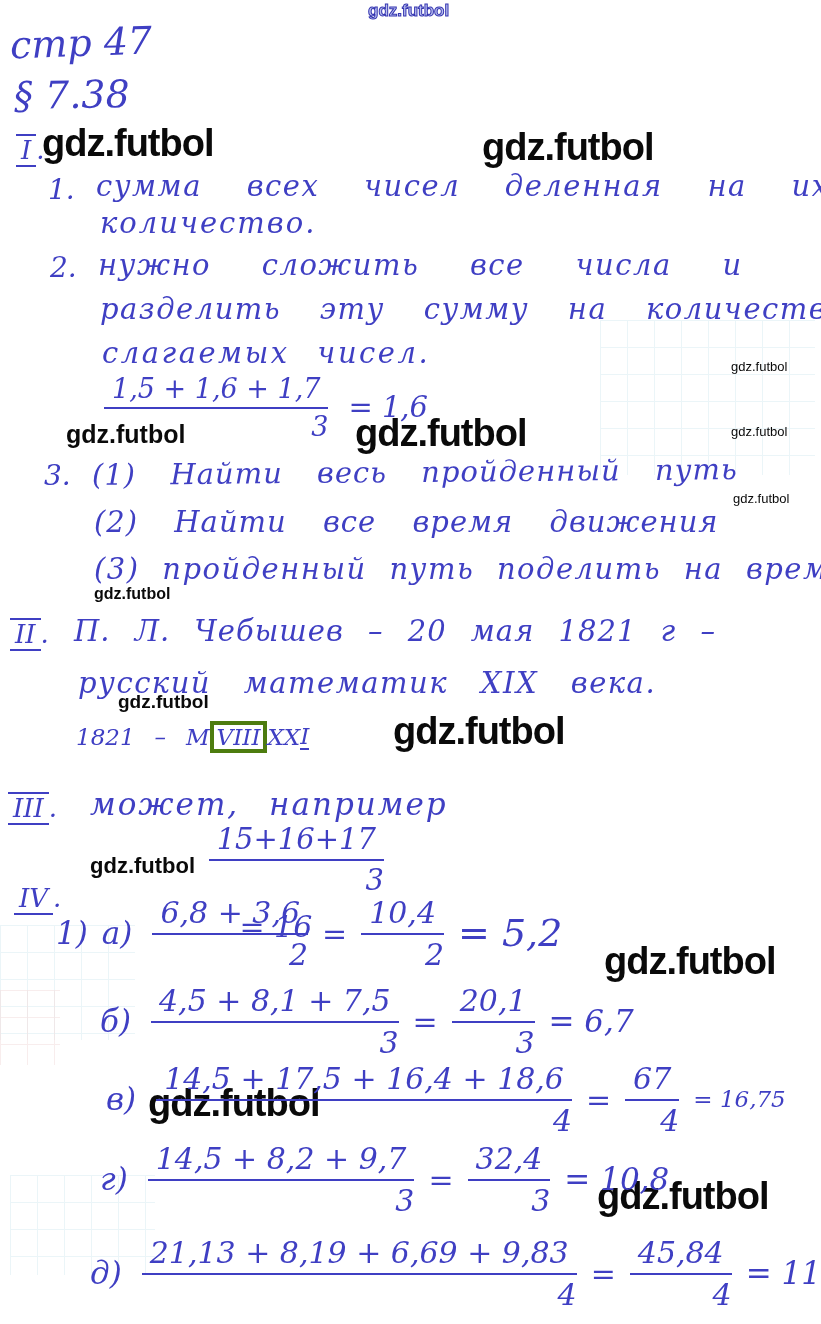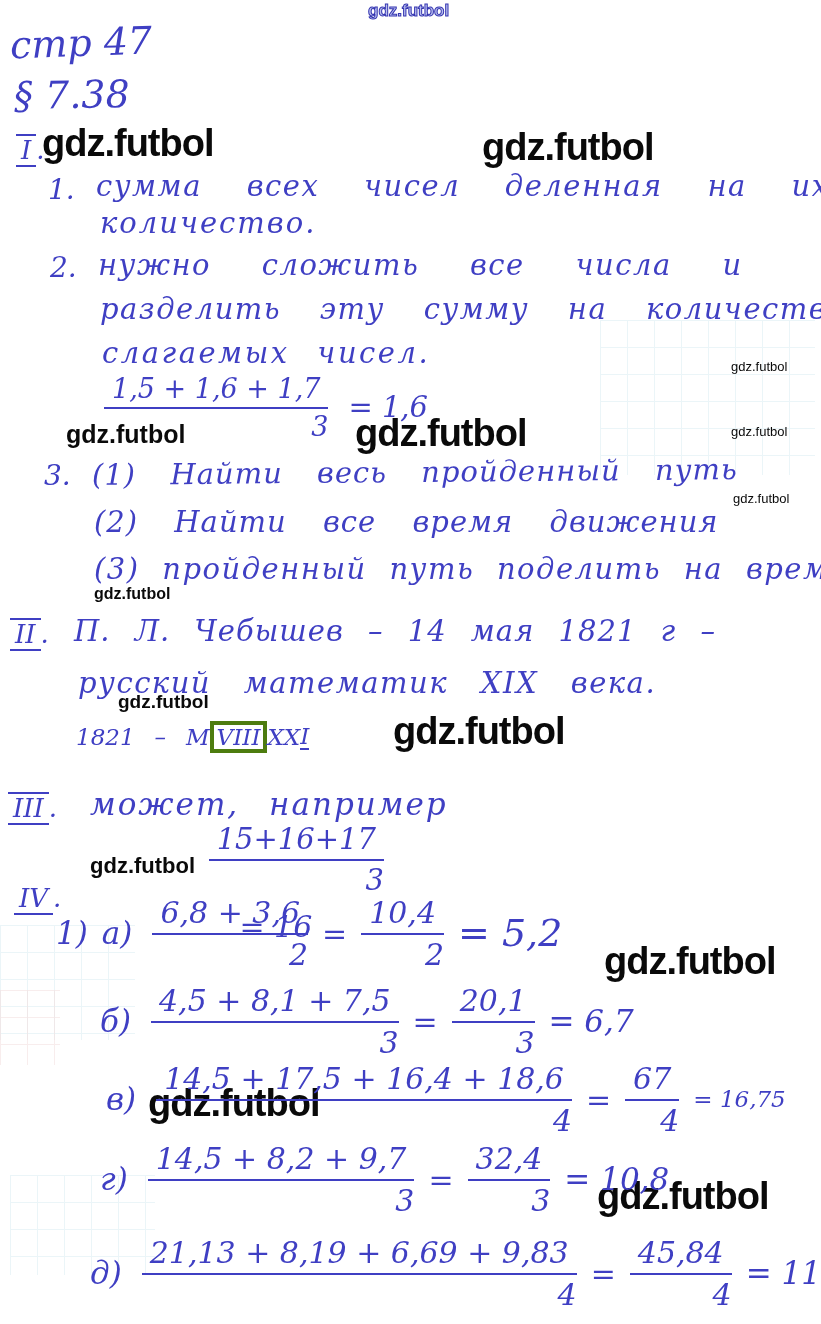--- a/index.html
+++ b/index.html
@@ -77,21 +77,21 @@
     </span>
     <span class="gap20" style="font-size:29px;">= 1,6</span>
   </div>
 
   <div class="hand" style="left:44px;top:460px;font-size:28px;">3.</div>
   <div class="hand" style="left:92px;top:456px;font-size:29px;word-spacing:24px;letter-spacing:1px;transform:rotate(-0.5deg);">(1) Найти весь пройденный путь</div>
   <div class="hand" style="left:94px;top:506px;font-size:29px;word-spacing:26px;letter-spacing:1px;">(2) Найти все время движения</div>
   <div class="hand" style="left:94px;top:553px;font-size:29px;word-spacing:12px;letter-spacing:1.5px;">(3) пройденный путь поделить на время.</div>
 
   <div class="hand" style="left:10px;top:618px;font-size:26px;"><span class="roman">II</span><span>.</span></div>
-  <div class="hand" style="left:74px;top:615px;font-size:29px;word-spacing:14px;letter-spacing:1px;">П. Л. Чебышев  –  14 мая 1821 г –</div>
+  <div class="hand" style="left:74px;top:615px;font-size:29px;word-spacing:14px;letter-spacing:1px;">П. Л. Чебышев  –  20 мая 1821 г –</div>
   <div class="hand" style="left:78px;top:667px;font-size:29px;word-spacing:22px;letter-spacing:1.5px;">русский математик   XIX века.</div>
   <div class="row" style="left:76px;top:721px;font-size:23px;">
     <span>1821</span>
     <span class="gap20">–</span>
     <span class="gap20">M</span>
     <span class="boxed">VIII</span>
     <span>XX</span>
     <span class="undl">I</span>
   </div>
 

